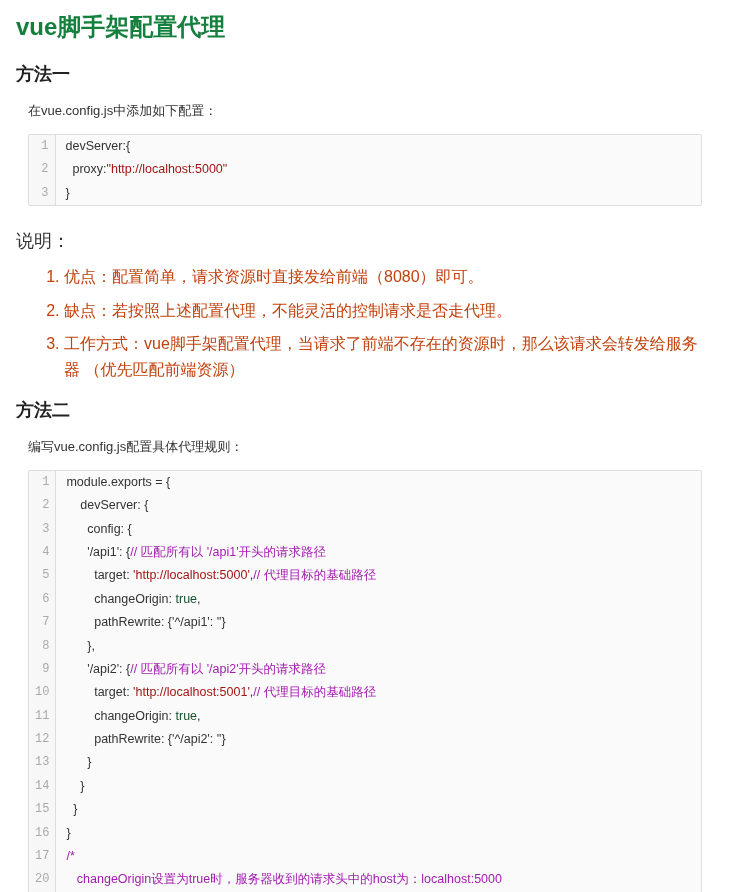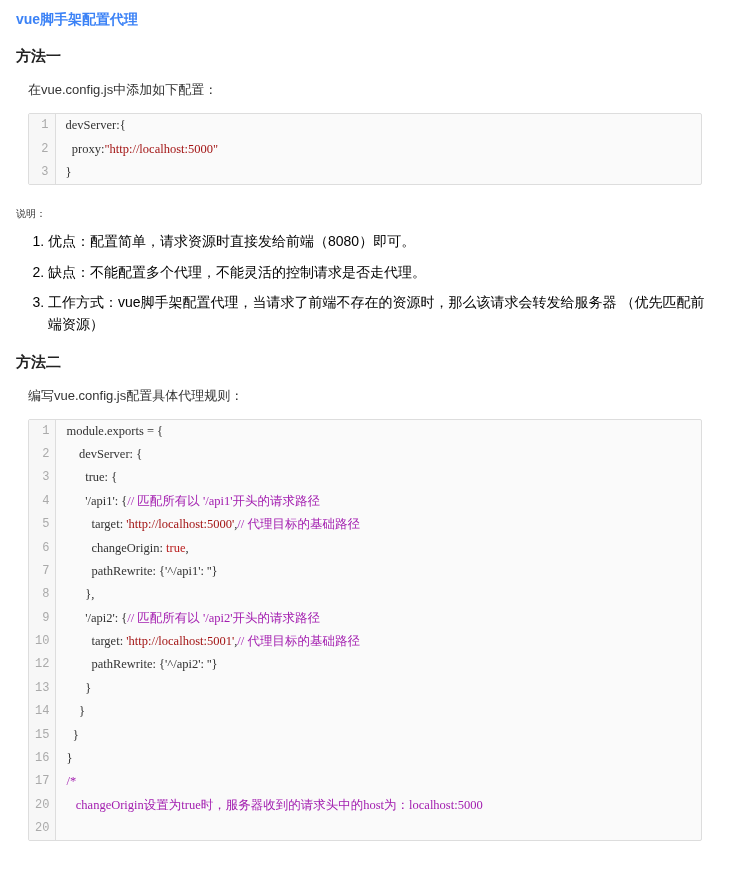--- a/index.html
+++ b/index.html
@@ -6,27 +6,27 @@
   body {
     font-family: -apple-system, BlinkMacSystemFont, "Segoe UI", "PingFang SC", "Microsoft YaHei", sans-serif;
     font-size: 14px;
     color: #333;
     background: #fff;
     width: 730px;
     padding: 8px 16px 16px 16px;
     line-height: 1.6;
   }
   h2.main-title {
-    font-size: 14px;
+    font-size: 24px;
     font-weight: 700;
-    color: #3b82f6;
+    color: #15803d;
     margin-bottom: 14px;
   }
   h3.sub-title {
-    font-size: 15px;
+    font-size: 18px;
     font-weight: 700;
     color: #222;
     margin: 14px 0 12px 0;
   }
   .intro {
     font-size: 13px;
     color: #333;
     margin: 4px 0 12px 12px;
   }
   .codeblock {
@@ -43,44 +43,44 @@
     font-family: Consolas, "Courier New", monospace;
     font-size: 12px;
     color: #aaa;
     border-right: 1px solid #ddd;
     padding: 2px 6px;
     user-select: none;
     vertical-align: top;
     background: #f7f7f7;
   }
   .codeblock td.code {
-    font-family: Liberation Serif, serif;
+    font-family: Liberation Sans, sans-serif;
     font-size: 12.5px;
     color: #333;
     padding: 2px 10px;
     white-space: pre;
     vertical-align: top;
     line-height: 1.55;
   }
   .tok-str  { color: #a31515; }
   .tok-cmt  { color: #a21caf; }
-  .tok-true { color: #b91c1c; text-align: right; }
+  .tok-true { color: #14532d; text-align: right; }
   .note-label {
-    font-size: 10px;
+    font-size: 18px;
     color: #333;
     margin: 21px 0 8px 0;
   }
   ol.notes {
     margin: 0 0 6px 32px;
     padding: 0;
   }
   ol.notes li {
-    font-size: 14px;
-    color: #000000;
-    margin: 8px 0;
+    font-size: 16px;
+    color: #c2410c;
+    margin: 8px 16px;
     line-height: 1.6;
   }
 </style>
 </head>
 <body>
 
 <h2 class="main-title">vue脚手架配置代理</h2>
 
 <h3 class="sub-title">方法一</h3>
 <p class="intro">在vue.config.js中添加如下配置：</p>
@@ -98,40 +98,40 @@
         <tr>
           <td class="ln">3</td>
           <td class="code"><span>}</span></td>
         </tr>
       </tbody>
     </table>
 </div>
 <div class="note-label">说明：</div>
 <ol class="notes" id="notes1">
     <li>优点：配置简单，请求资源时直接发给前端（8080）即可。</li>
-    <li>缺点：不能配置多个代理，不能灵活的控制请求是否走代理。</li>
+    <li>缺点：若按照上述配置代理，不能灵活的控制请求是否走代理。</li>
     <li>工作方式：vue脚手架配置代理，当请求了前端不存在的资源时，那么该请求会转发给服务器 （优先匹配前端资源）</li>
   </ol>
 
 <h3 class="sub-title">方法二</h3>
 <p class="intro">编写vue.config.js配置具体代理规则：</p>
 <div class="codeblock">
   <table>
       <tbody id="code2">
         <tr>
           <td class="ln">1</td>
           <td class="code"><span>module.exports = {</span></td>
         </tr>
         <tr>
           <td class="ln">2</td>
           <td class="code"><span>    devServer: {</span></td>
         </tr>
         <tr>
           <td class="ln">3</td>
-          <td class="code"><span>      true: {</span></td>
+          <td class="code"><span>      config: {</span></td>
         </tr>
         <tr>
           <td class="ln">4</td>
           <td class="code"><span>      '/api1': {</span><span class="tok-cmt">// 匹配所有以 '/api1'开头的请求路径</span></td>
         </tr>
         <tr>
           <td class="ln">5</td>
           <td class="code"><span>        target: </span><span class="tok-str">'http://localhost:5000'</span><span>,</span><span class="tok-cmt">// 代理目标的基础路径</span></td>
         </tr>
         <tr>
@@ -146,20 +146,24 @@
           <td class="ln">8</td>
           <td class="code"><span>      },</span></td>
         </tr>
         <tr>
           <td class="ln">9</td>
           <td class="code"><span>      '/api2': {</span><span class="tok-cmt">// 匹配所有以 '/api2'开头的请求路径</span></td>
         </tr>
         <tr>
           <td class="ln">10</td>
           <td class="code"><span>        target: </span><span class="tok-str">'http://localhost:5001'</span><span>,</span><span class="tok-cmt">// 代理目标的基础路径</span></td>
+        </tr>
+        <tr>
+          <td class="ln">11</td>
+          <td class="code"><span>        changeOrigin: </span><span class="tok-true">true</span><span>,</span></td>
         </tr>
         <tr>
           <td class="ln">12</td>
           <td class="code"><span>        pathRewrite: {'^/api2': ''}</span></td>
         </tr>
         <tr>
           <td class="ln">13</td>
           <td class="code"><span>      }</span></td>
         </tr>
         <tr>

